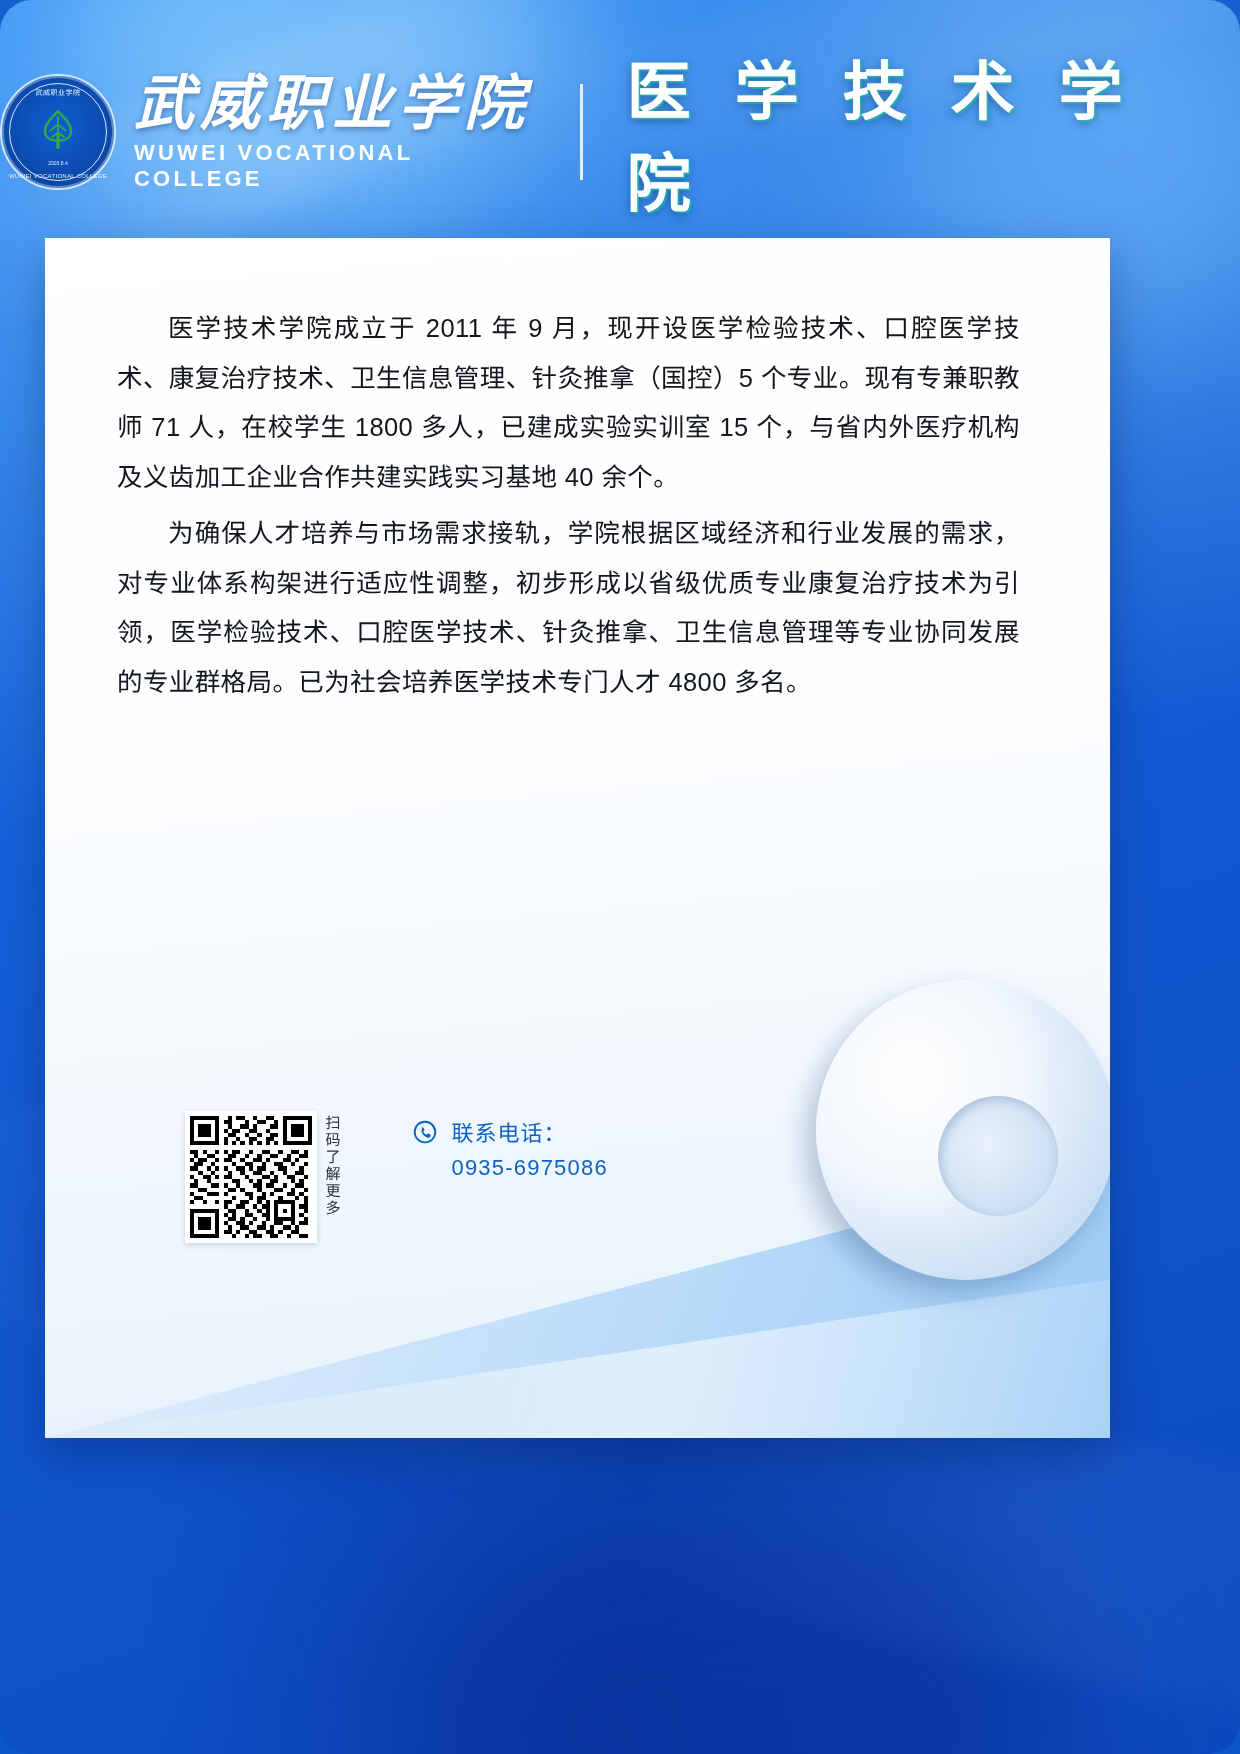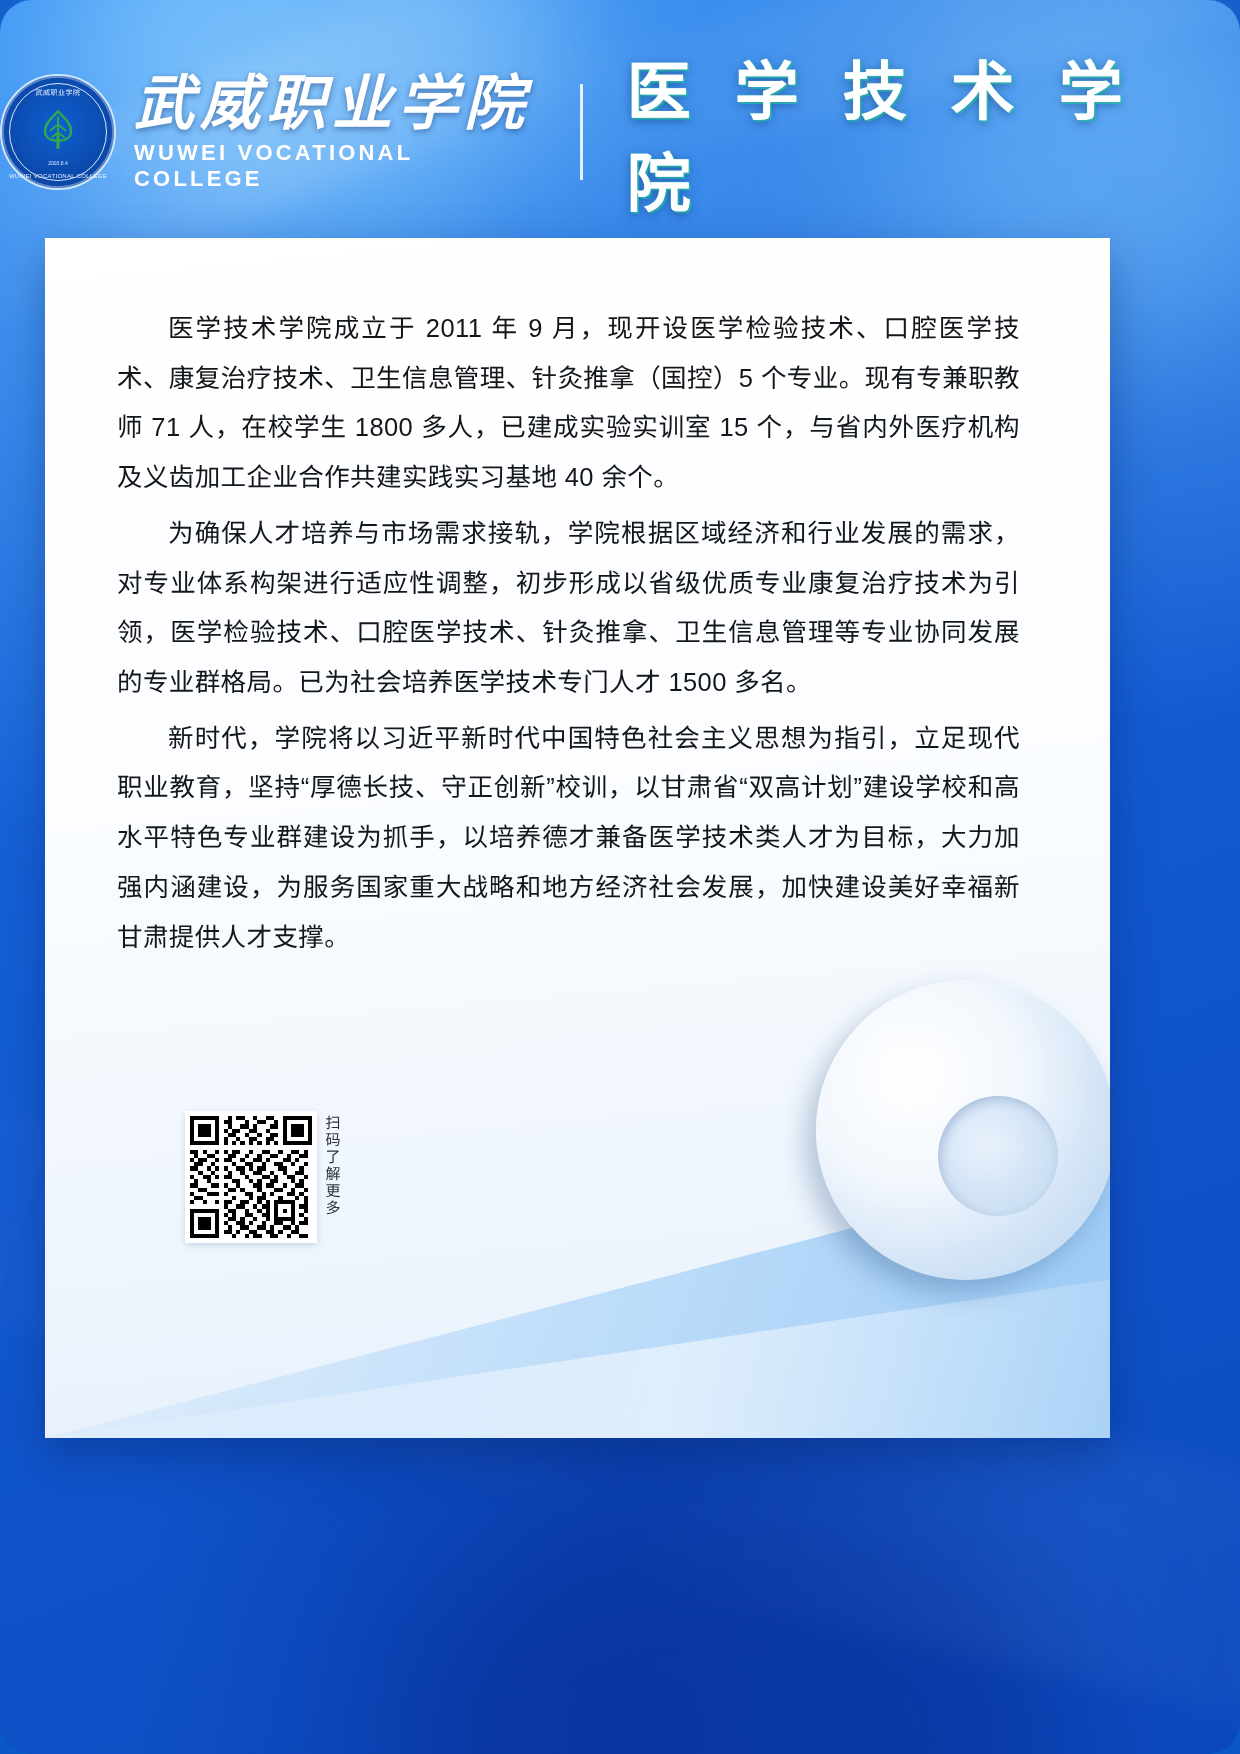--- a/index.html
+++ b/index.html
@@ -285,22 +285,21 @@
 
   <div id="card">
 
     <div id="curl-wedge"></div>
     <div id="curl-wedge2"></div>
     <div id="curl-roll"></div>
     <div id="curl-roll-inner"></div>
 
     <div id="body-text">
       <p>医学技术学院成立于 2011 年 9 月，现开设医学检验技术、口腔医学技术、康复治疗技术、卫生信息管理、针灸推拿（国控）5 个专业。现有专兼职教师 71 人，在校学生 1800 多人，已建成实验实训室 15 个，与省内外医疗机构及义齿加工企业合作共建实践实习基地 40 余个。</p>
-      <p>为确保人才培养与市场需求接轨，学院根据区域经济和行业发展的需求，对专业体系构架进行适应性调整，初步形成以省级优质专业康复治疗技术为引领，医学检验技术、口腔医学技术、针灸推拿、卫生信息管理等专业协同发展的专业群格局。已为社会培养医学技术专门人才 1500 多名。</p>
-      <p>新时代，学院将以习近平新时代中国特色社会主义思想为指引，立足现代职业教育，坚持“厚德长技、守正创新”校训，以甘肃省“双高计划”建设学校和高水平特色专业群建设为抓手，以培养德才兼备医学技术类人才为目标，大力加强内涵建设，为服务国家重大战略和地方经济社会发展，加快建设美好幸福新甘肃提供人才支撑。</p>
+      <p>为确保人才培养与市场需求接轨，学院根据区域经济和行业发展的需求，对专业体系构架进行适应性调整，初步形成以省级优质专业康复治疗技术为引领，医学检验技术、口腔医学技术、针灸推拿、卫生信息管理等专业协同发展的专业群格局。已为社会培养医学技术专门人才 4800 多名。</p>
     </div>
 
     <div id="footer">
 
       <div id="qr-block">
         <div id="qr">
           <svg viewBox="0 0 29 29" shape-rendering="crispEdges">
             <rect width="29" height="29" fill="#ffffff"></rect>
             <g fill="#000000">
 
@@ -513,16 +512,27 @@
               <rect x="15" y="28" width="2" height="1"></rect>
                 <rect x="19" y="28" width="2" height="1"></rect>
               <rect x="23" y="28" width="1" height="1"></rect>
                 <rect x="26" y="28" width="2" height="1"></rect>
             </g>
           </svg>
         </div>
         <div id="qr-caption">扫码了解更多</div>
       </div>
 
+      <div id="contact">
+        <svg id="phone-icon" viewBox="0 0 32 32">
+          <circle cx="16" cy="16" r="11" fill="none" stroke="#0b63c4" stroke-width="2"></circle>
+          <path d="M12.2 11.2c.6-.6 1.5-.5 2 .2l1 1.4c.4.6.3 1.3-.2 1.8l-.6.6c-.2.2-.2.5-.1.7.6 1.2 1.6 2.2 2.8 2.8.2.1.5.1.7-.1l.6-.6c.5-.5 1.2-.6 1.8-.2l1.4 1c.7.5.8 1.4.2 2l-.8.8c-.6.6-1.5.8-2.3.5-3-1-5.4-3.4-6.4-6.4-.3-.8-.1-1.7.5-2.3l.4-.2z" fill="#0b63c4"></path>
+          <path d="M23.5 8.5c1.2 1 2 2.3 2.4 3.8" fill="none" stroke="#0b63c4" stroke-width="1.8" stroke-linecap="round"></path>
+        </svg>
+        <div id="contact-text">
+          <div id="contact-label">联系电话：</div>
+          <div id="contact-number">0935-6975086</div>
+        </div>
+      </div>
 
     </div>
   </div>
 </div>
 
 </body></html>

